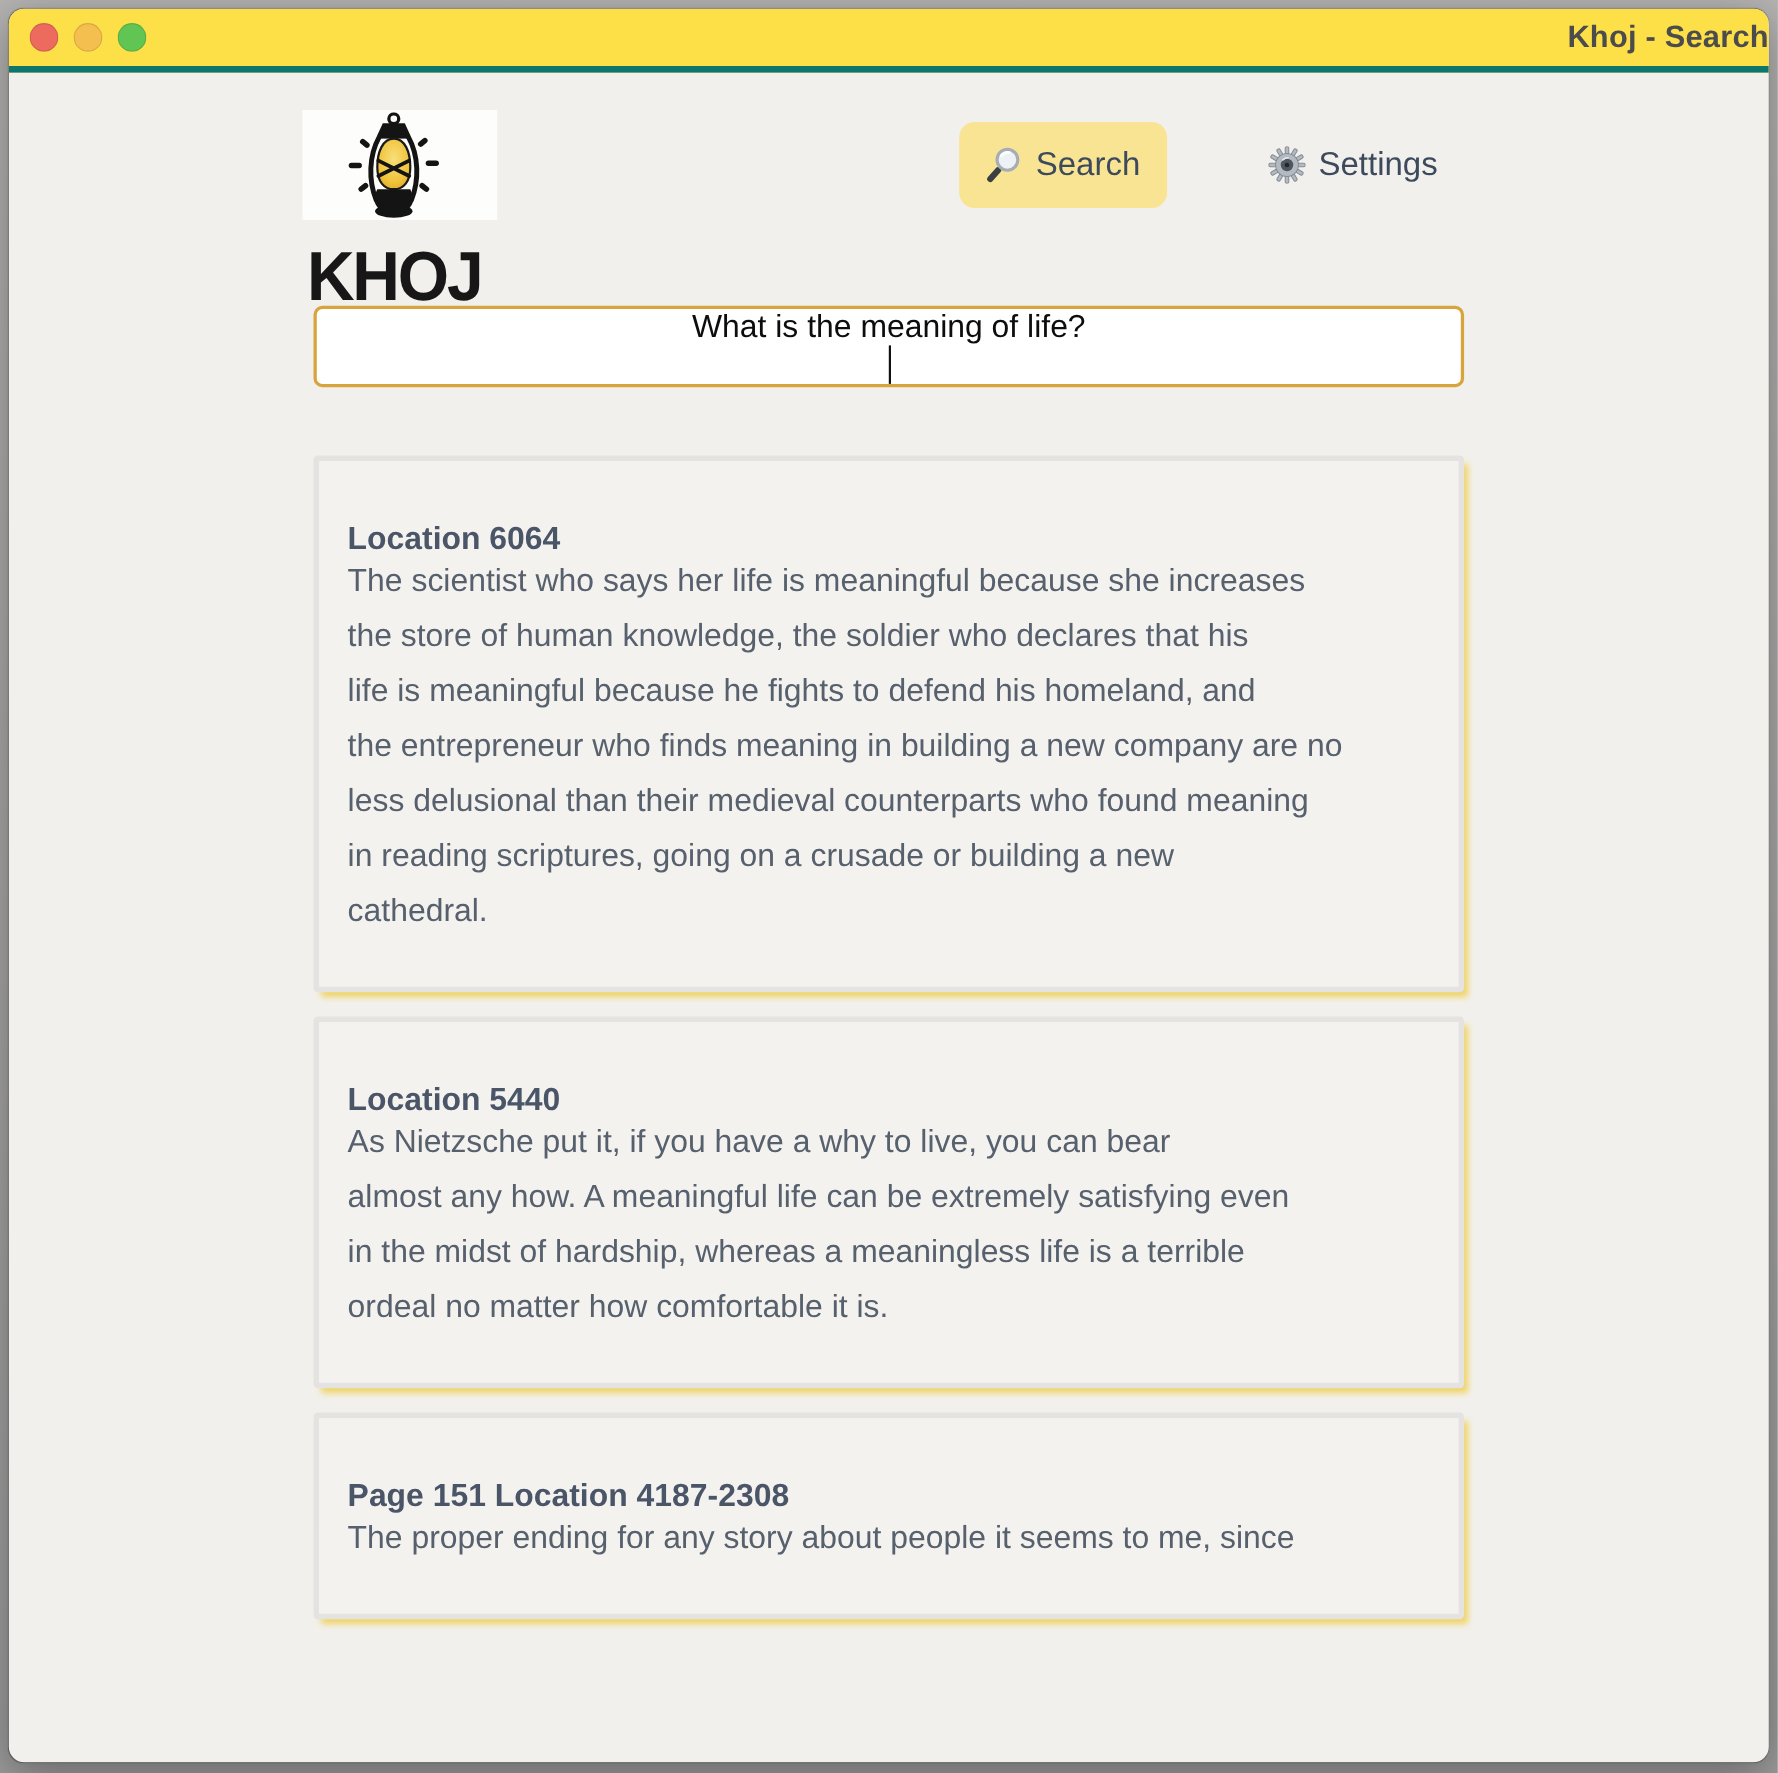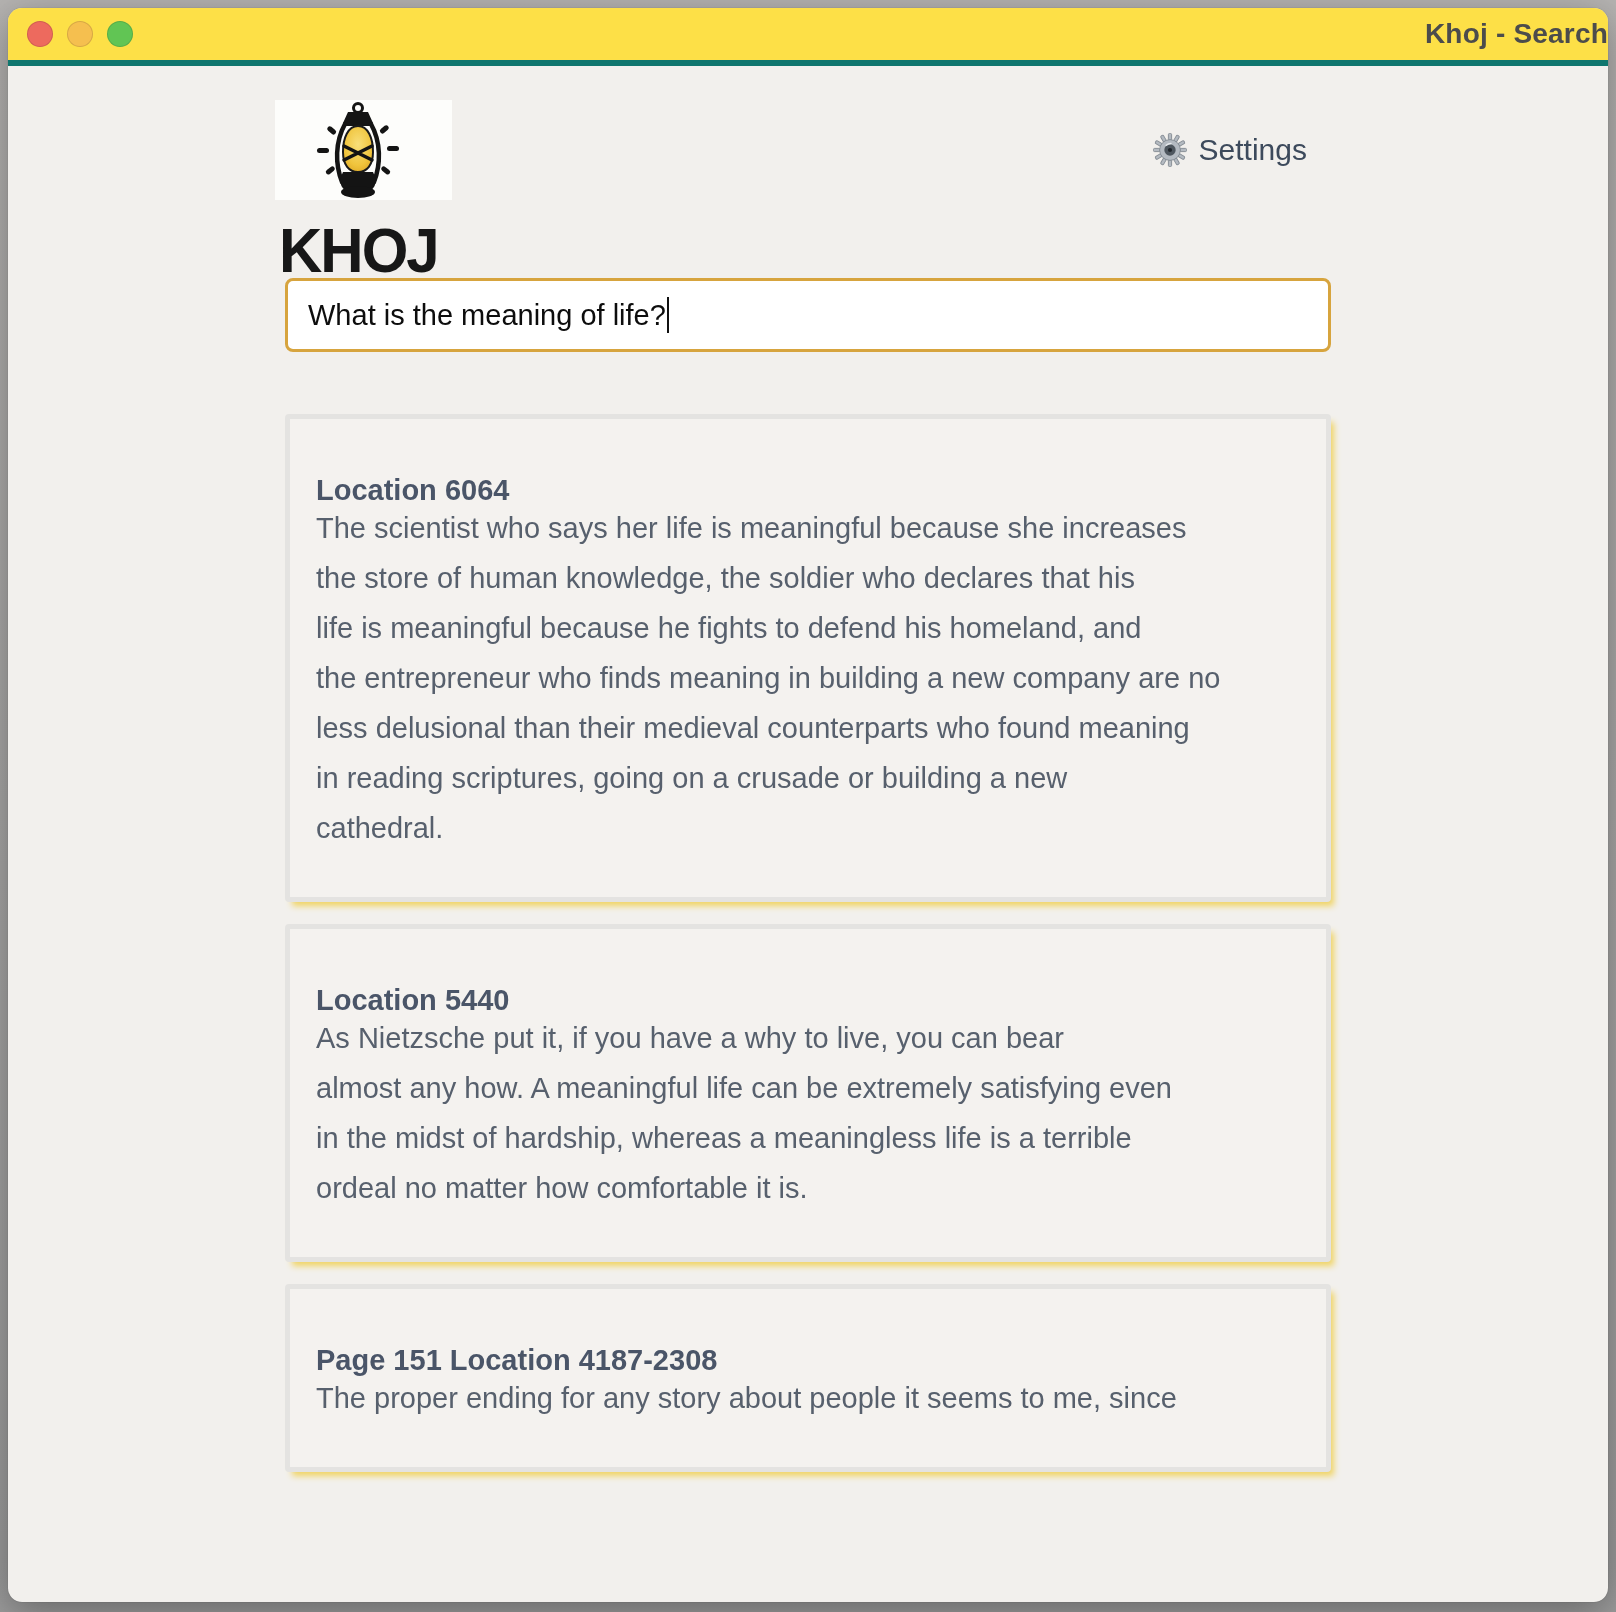--- a/index.html
+++ b/index.html
@@ -116,20 +116,21 @@
     margin-top: 78px;
     height: 74px;
     box-sizing: border-box;
     background: #ffffff;
     border: 3px solid #d7a43e;
     border-radius: 8px;
     padding: 0 20px;
     font-size: 29px;
     color: #0d0d0d;
     cursor: text;
+    flex-direction: column;
   }
   .caret {
     display: inline-block;
     width: 2px;
     height: 36px;
     background: #111;
     margin-left: 1px;
     animation: blink 1.1s steps(1) infinite;
   }
   @keyframes blink { 50% { opacity: 0; } }
@@ -210,20 +211,30 @@
 
               <path d="M28 70 q-6 12 2 18 q13 7 26 0 q8 -6 2 -18 z" fill="#141414"></path>
               <ellipse cx="43" cy="90" rx="17" ry="6" fill="#141414"></ellipse>
             </svg>
           </span>
           <span class="logo-text">KHOJ</span>
         </div>
 
         <div class="nav">
 
+          <a class="nav-item active">
+            <span class="icon">
+              <svg width="34" height="34" viewBox="0 0 36 36">
+                <line x1="12" y1="23" x2="4.5" y2="31.5" stroke="#3b3f44" stroke-width="6" stroke-linecap="round"></line>
+                <circle cx="21" cy="13" r="10" fill="#eef1f5" stroke="#a7adb5" stroke-width="3"></circle>
+                <path d="M15 9 q3 -4 8 -3" fill="none" stroke="#ffffff" stroke-width="2.5" stroke-linecap="round"></path>
+              </svg>
+            </span>
+            <span>Search</span>
+          </a>
 
           <a class="nav-item">
             <span class="icon">
               <svg width="34" height="34" viewBox="0 0 36 36">
                 <g fill="#b4bac1" stroke="#868d95" stroke-width="1">
                   <rect x="16.3" y="0.5" width="3.4" height="7" rx="1.2"></rect>
                   <rect x="16.3" y="0.5" width="3.4" height="7" rx="1.2" transform="rotate(30 18 18)"></rect>
                   <rect x="16.3" y="0.5" width="3.4" height="7" rx="1.2" transform="rotate(60 18 18)"></rect>
                   <rect x="16.3" y="0.5" width="3.4" height="7" rx="1.2" transform="rotate(90 18 18)"></rect>
                   <rect x="16.3" y="0.5" width="3.4" height="7" rx="1.2" transform="rotate(120 18 18)"></rect>

